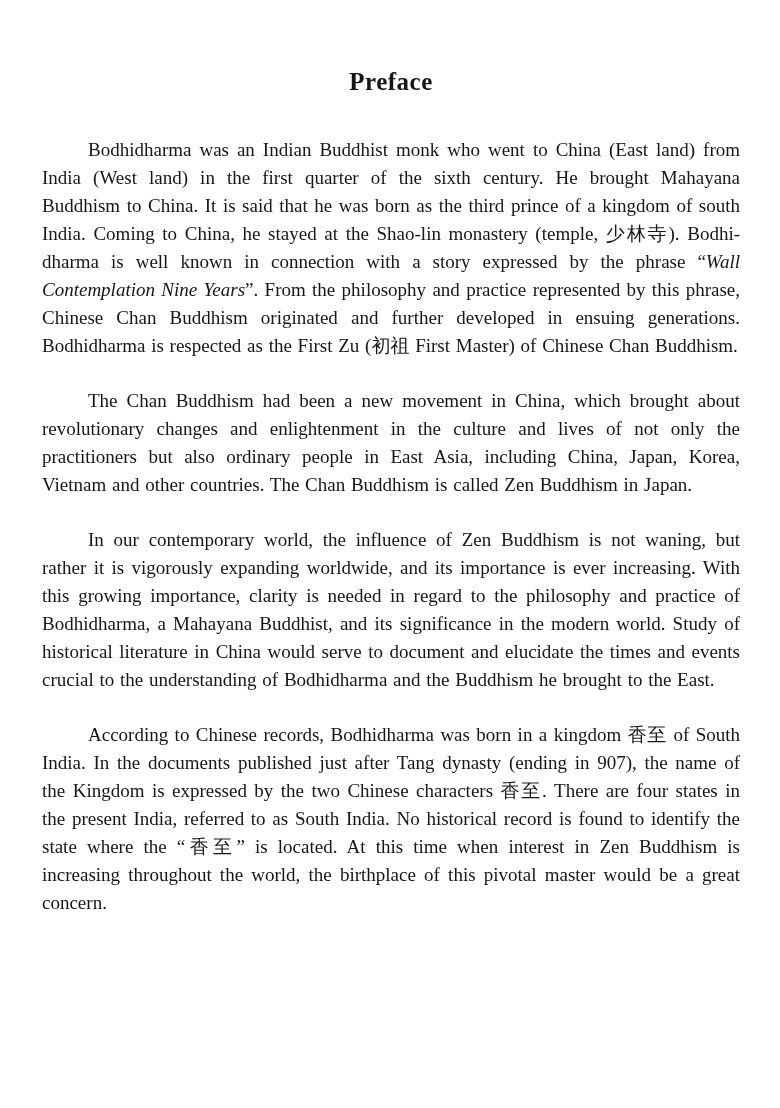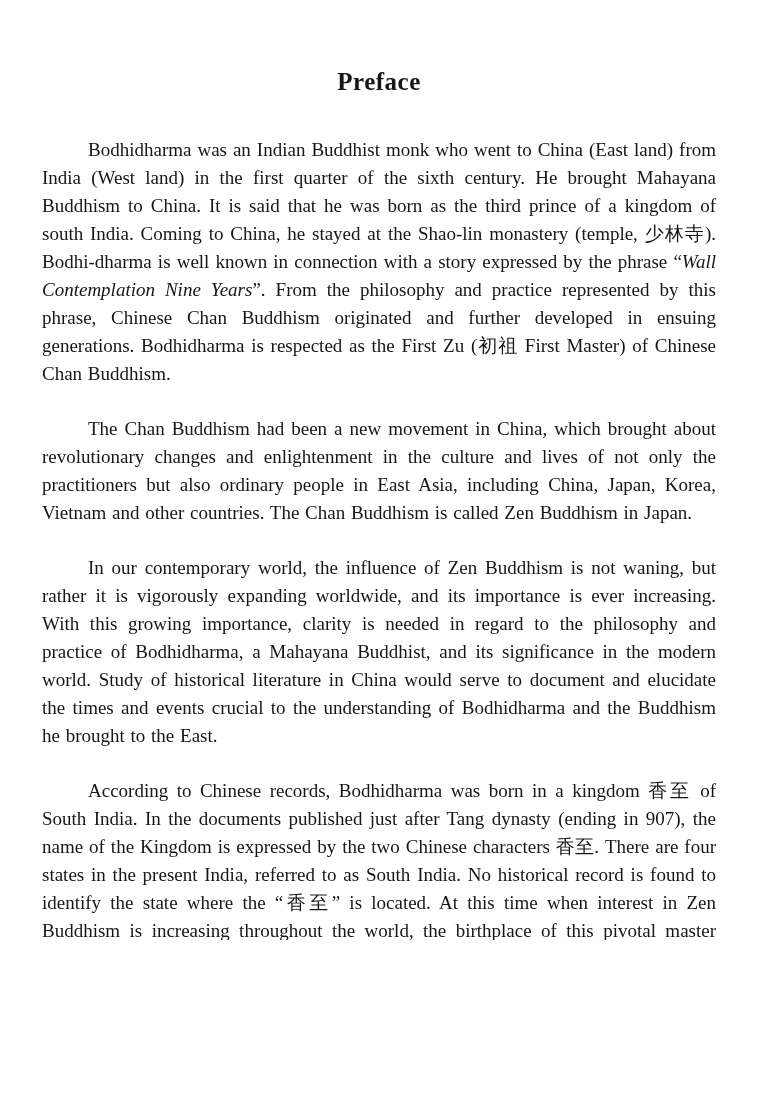--- a/index.html
+++ b/index.html
@@ -6,21 +6,21 @@
     margin: 0;
     padding: 0;
     background: #ffffff;
   }
   .page {
     position: relative;
     width: 780px;
     height: 940px;
     box-sizing: border-box;
     background: #ffffff;
-    padding: 56px 64px 40px 42px;
+    padding: 56px 40px 40px 42px;
     font-family: "Liberation Serif", serif;
     color: #161616;
     overflow: hidden;
   }
   .title {
     text-align: center;
     font-family: "Liberation Serif", serif;
     font-weight: bold;
     font-size: 25px;
     letter-spacing: 0.5px;

